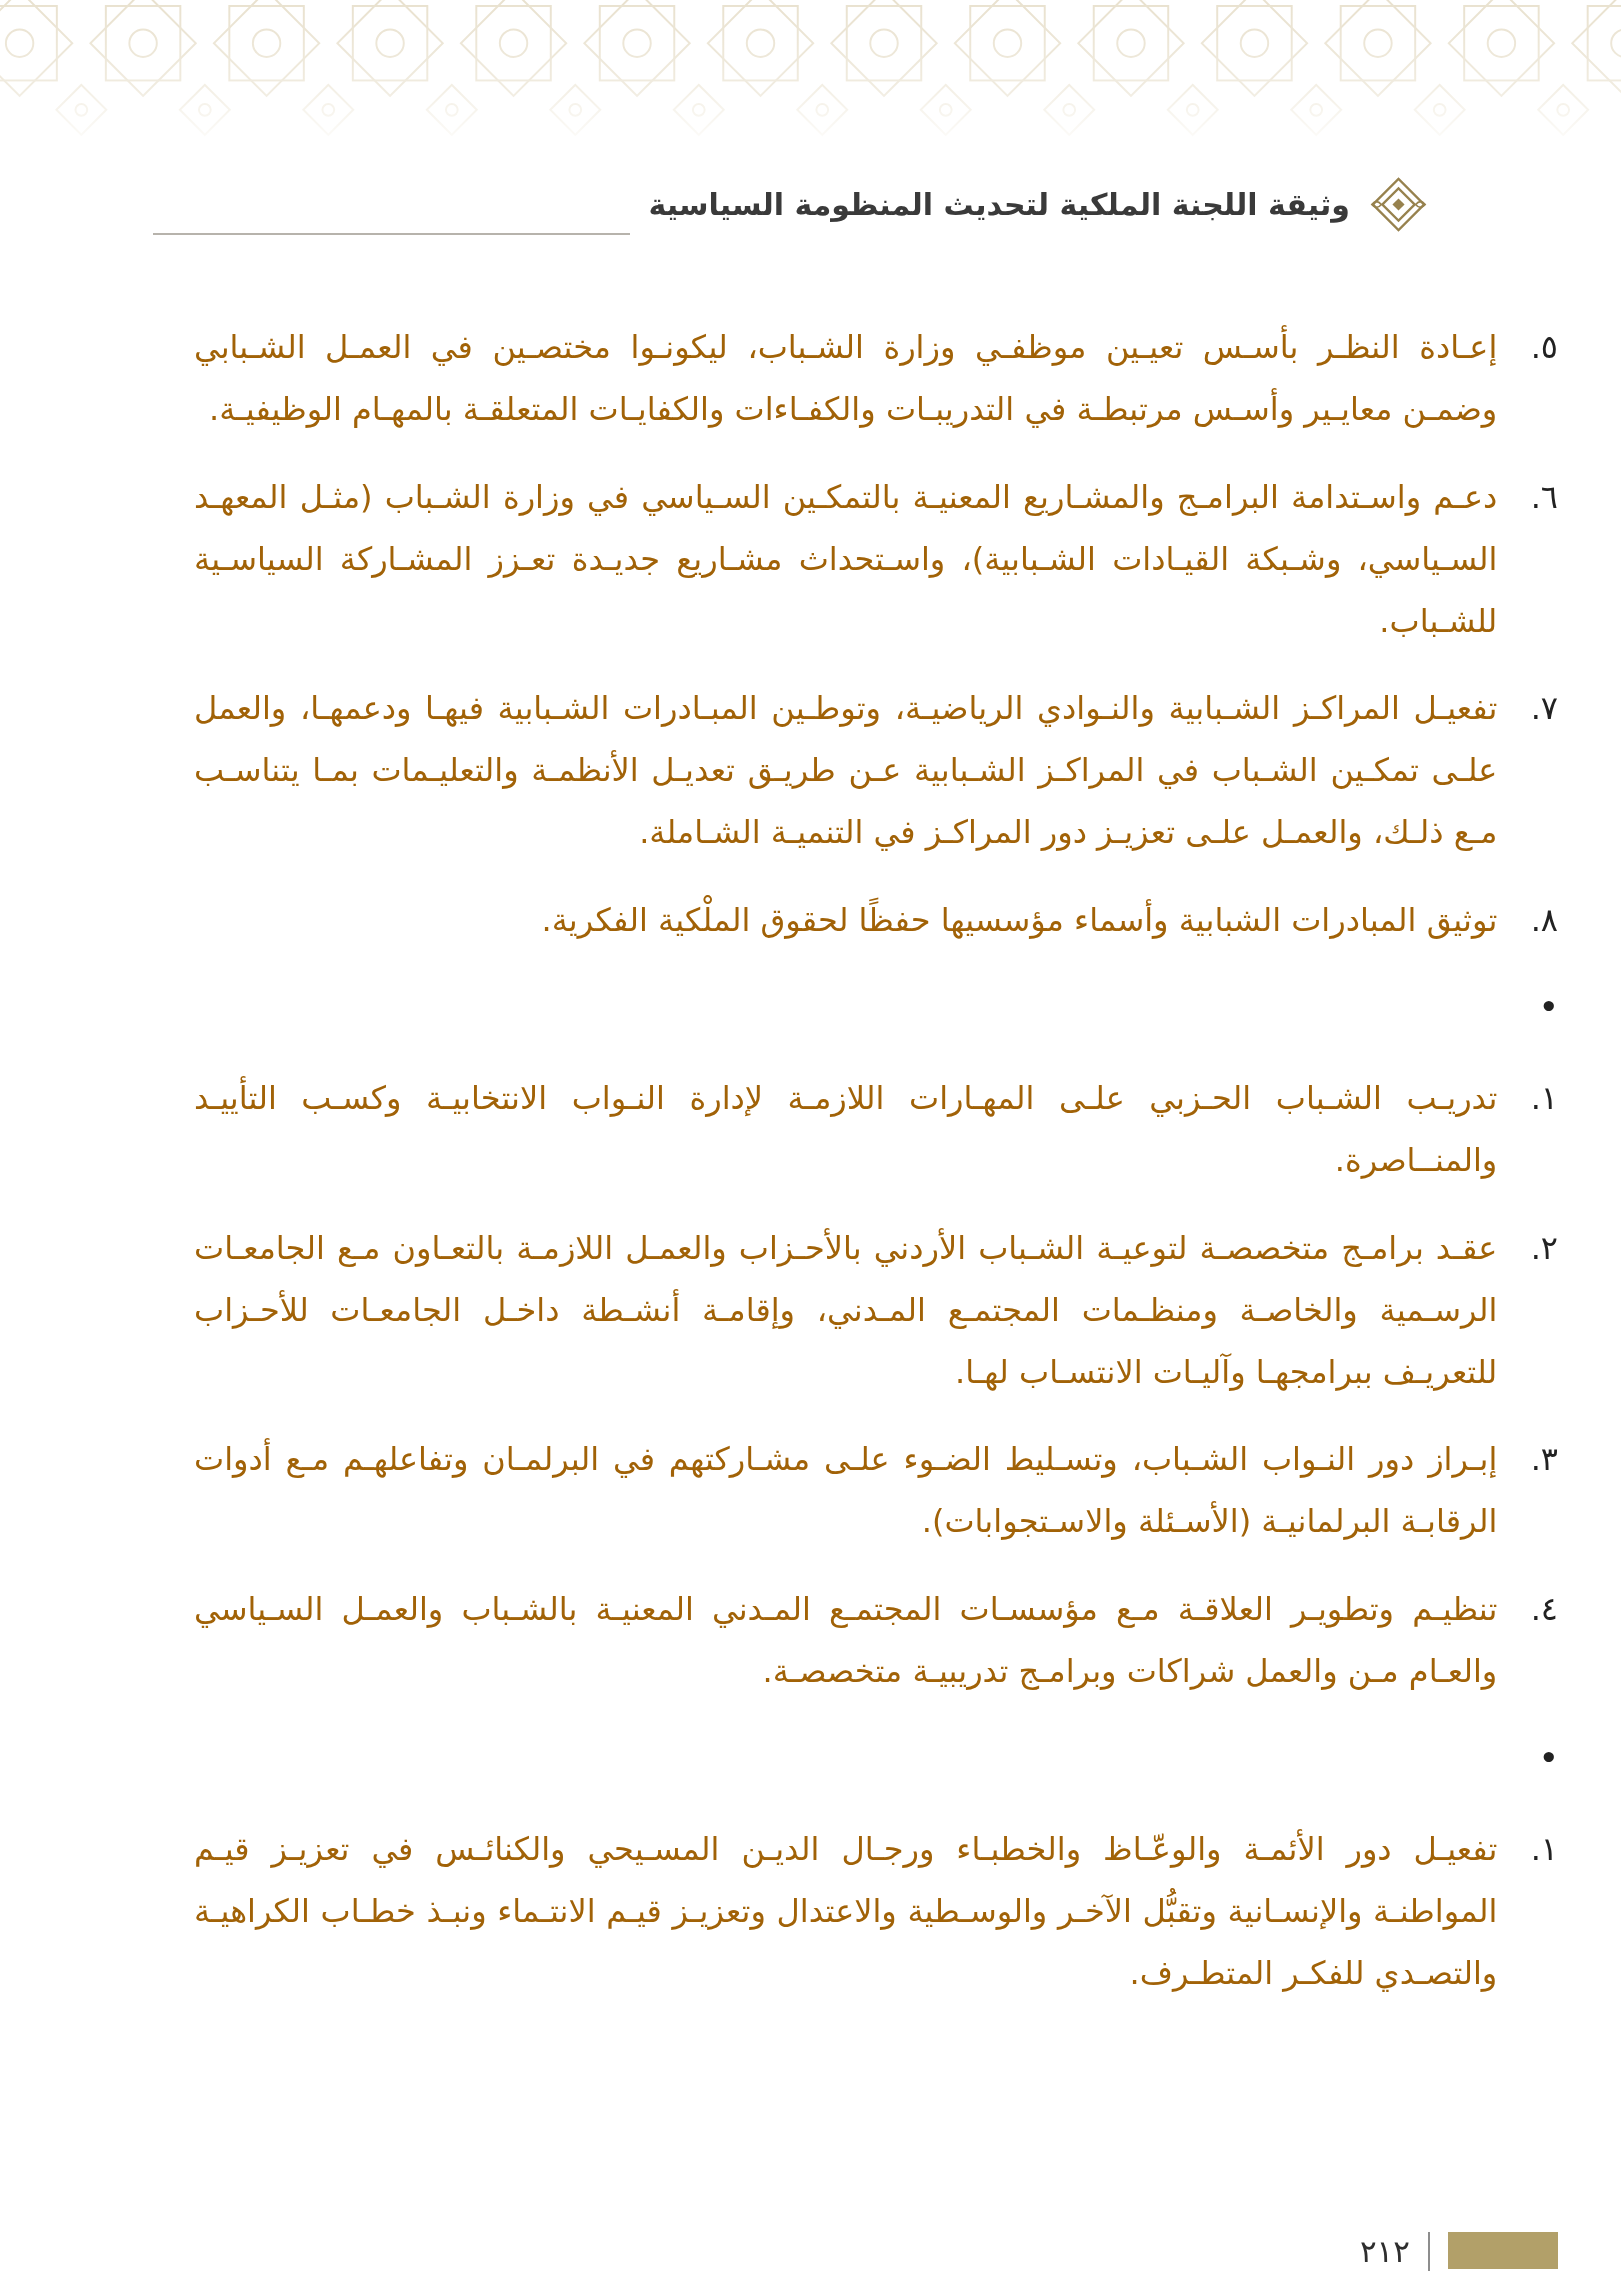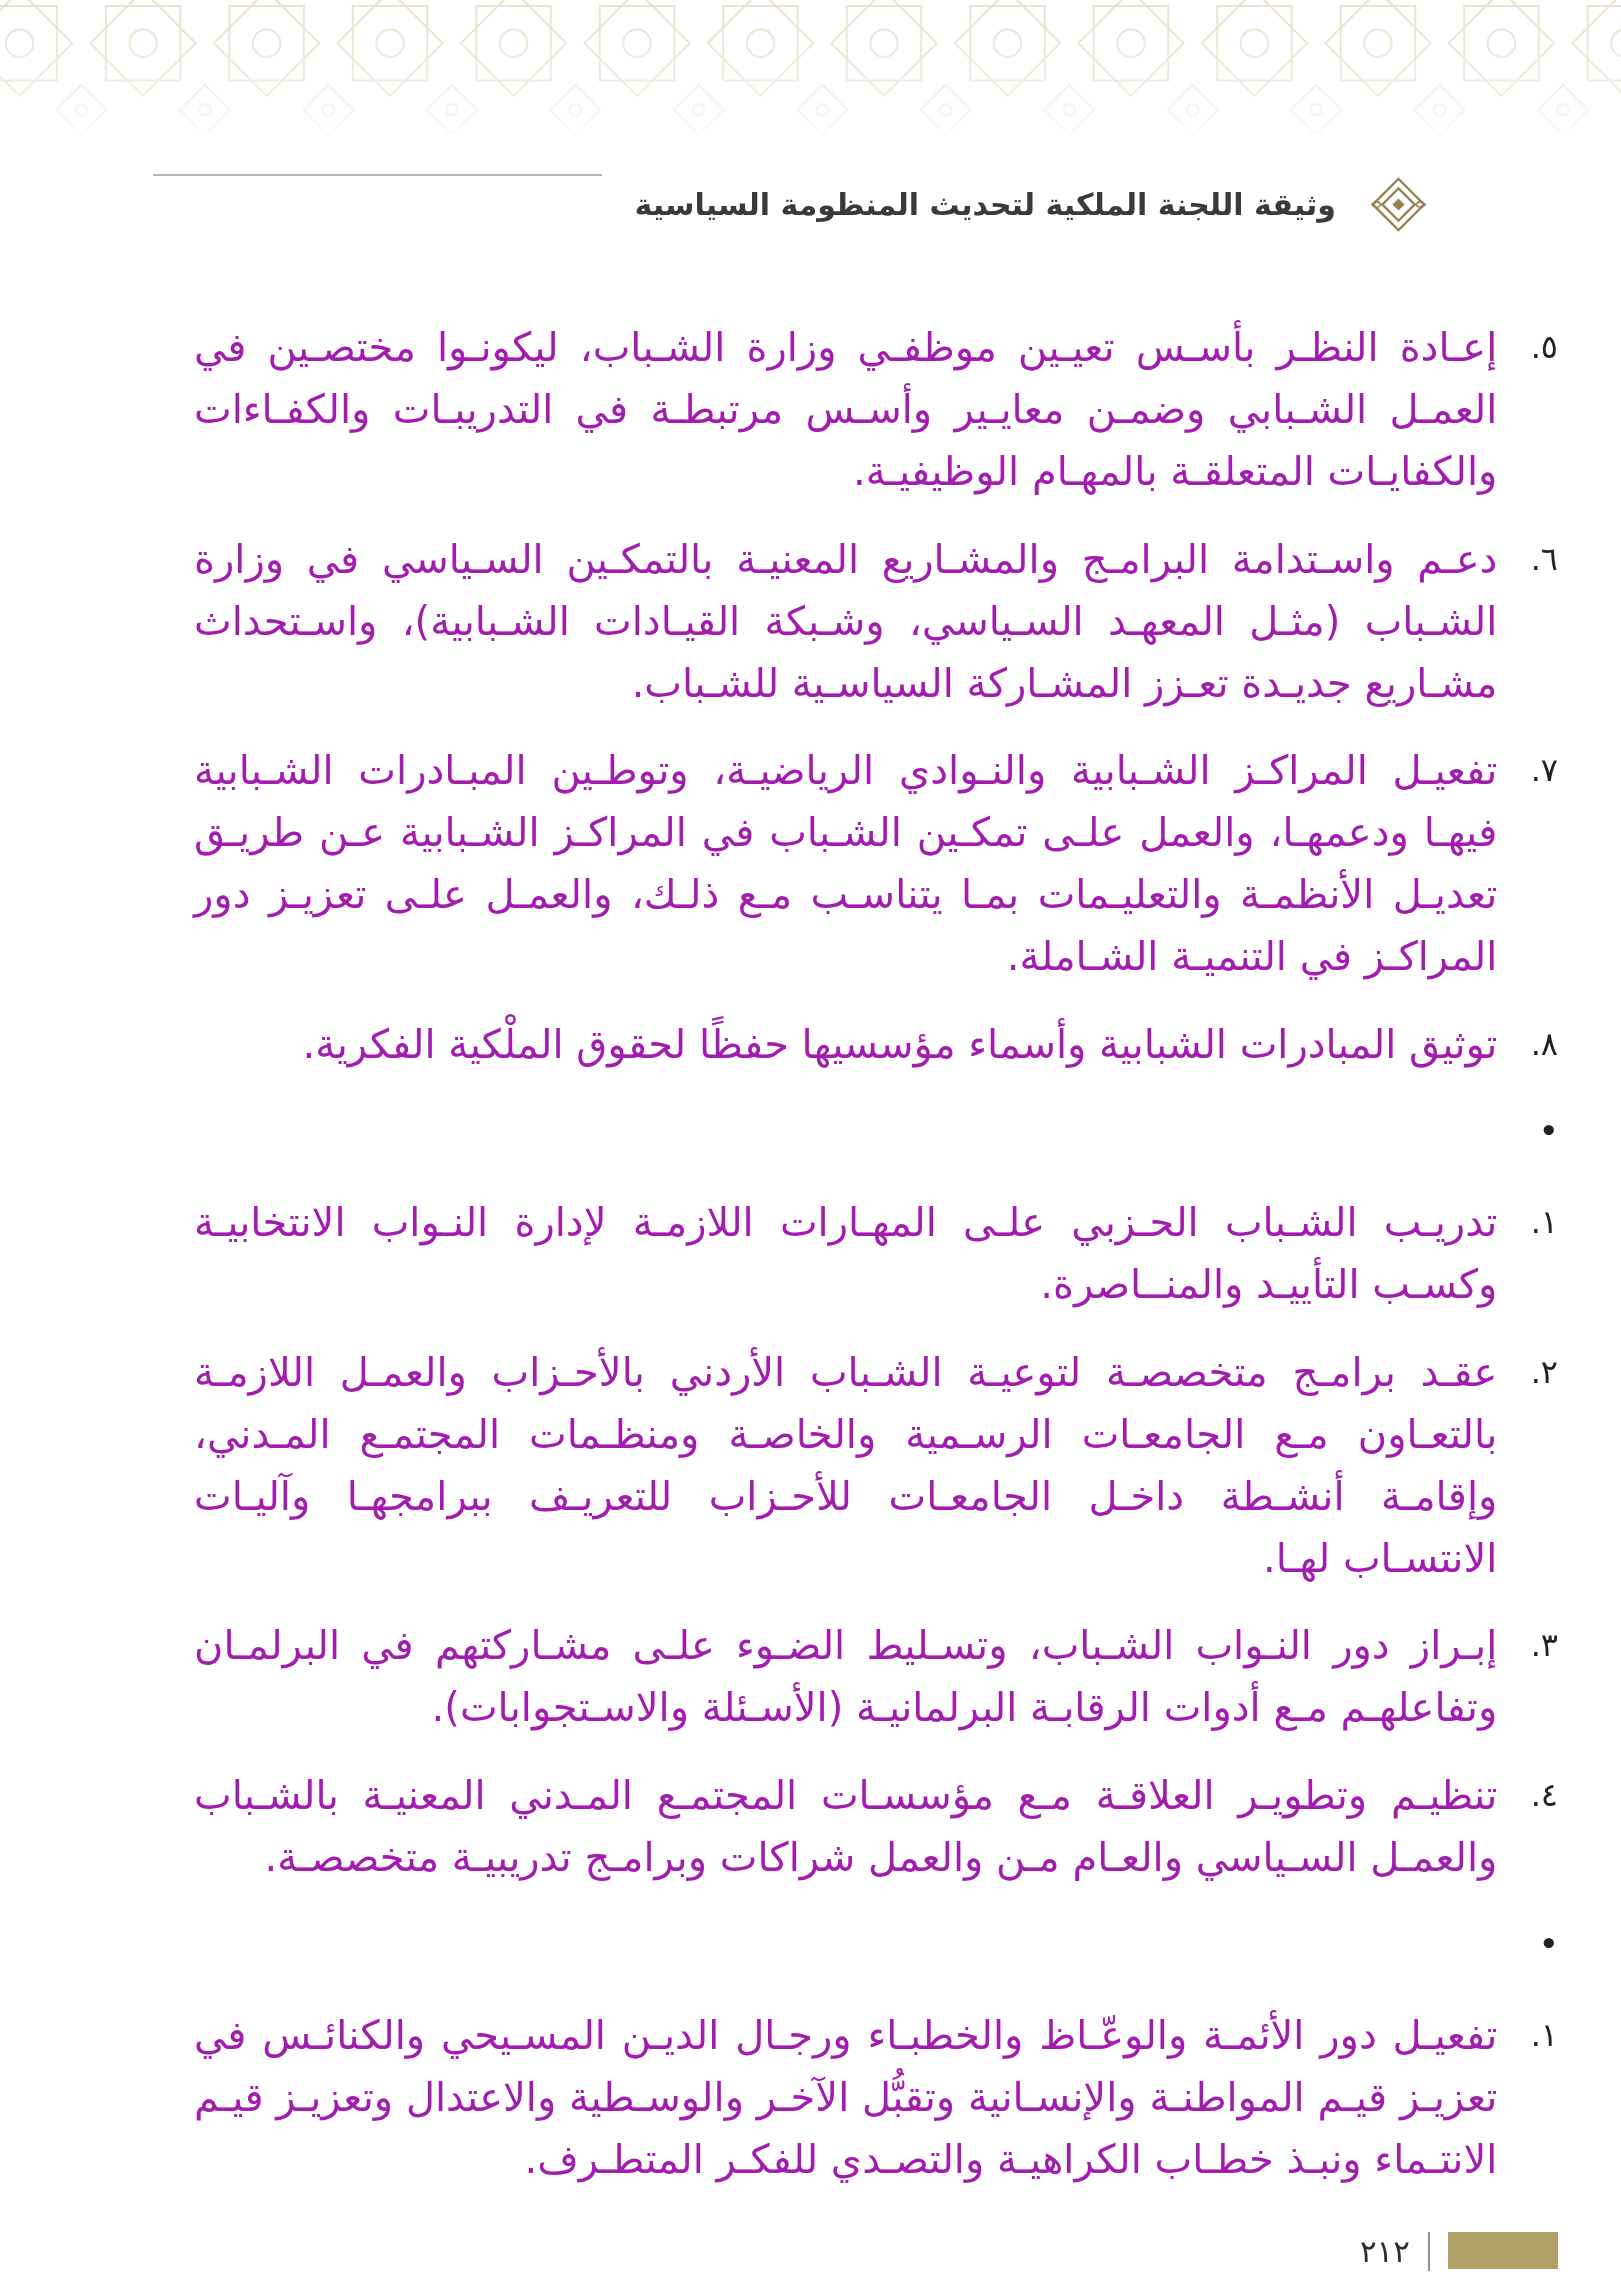--- a/index.html
+++ b/index.html
@@ -35,22 +35,22 @@
       rgba(255,255,255,1) 100%);
   }
 
   
   .header-row {
     position: absolute;
     top: 174px;
     right: 192px;
     left: 147px;
     display: flex;
-    align-items: flex-start;
-    gap: 32px;
+    align-items: flex-end;
+    gap: 18px;
   }
   .header-icon {
     flex: 0 0 auto;
     width: 61px;
     height: 61px;
   }
   .header-title {
     font-size: 30px;
     font-weight: bold;
     color: #3a3a3a;
@@ -79,24 +79,24 @@
   .item-num {
     flex: 0 0 auto;
     min-width: 45px;
     font-size: 32px;
     line-height: 62px;
     color: #222222;
     text-align: right;
   }
   .item-text {
     flex: 1 1 auto;
-    font-size: 40px;
+    font-size: 32px;
     line-height: 62px;
     text-align: justify;
-    color: #a21caf;
+    color: #a16207;
   }
   .section-heading {
     display: flex;
     gap: 13.7px;
     margin: 5.9px 0 29px 0;
     font-weight: bold;
   }
   .section-bullet {
     flex: 0 0 auto;
     font-size: 29px;

